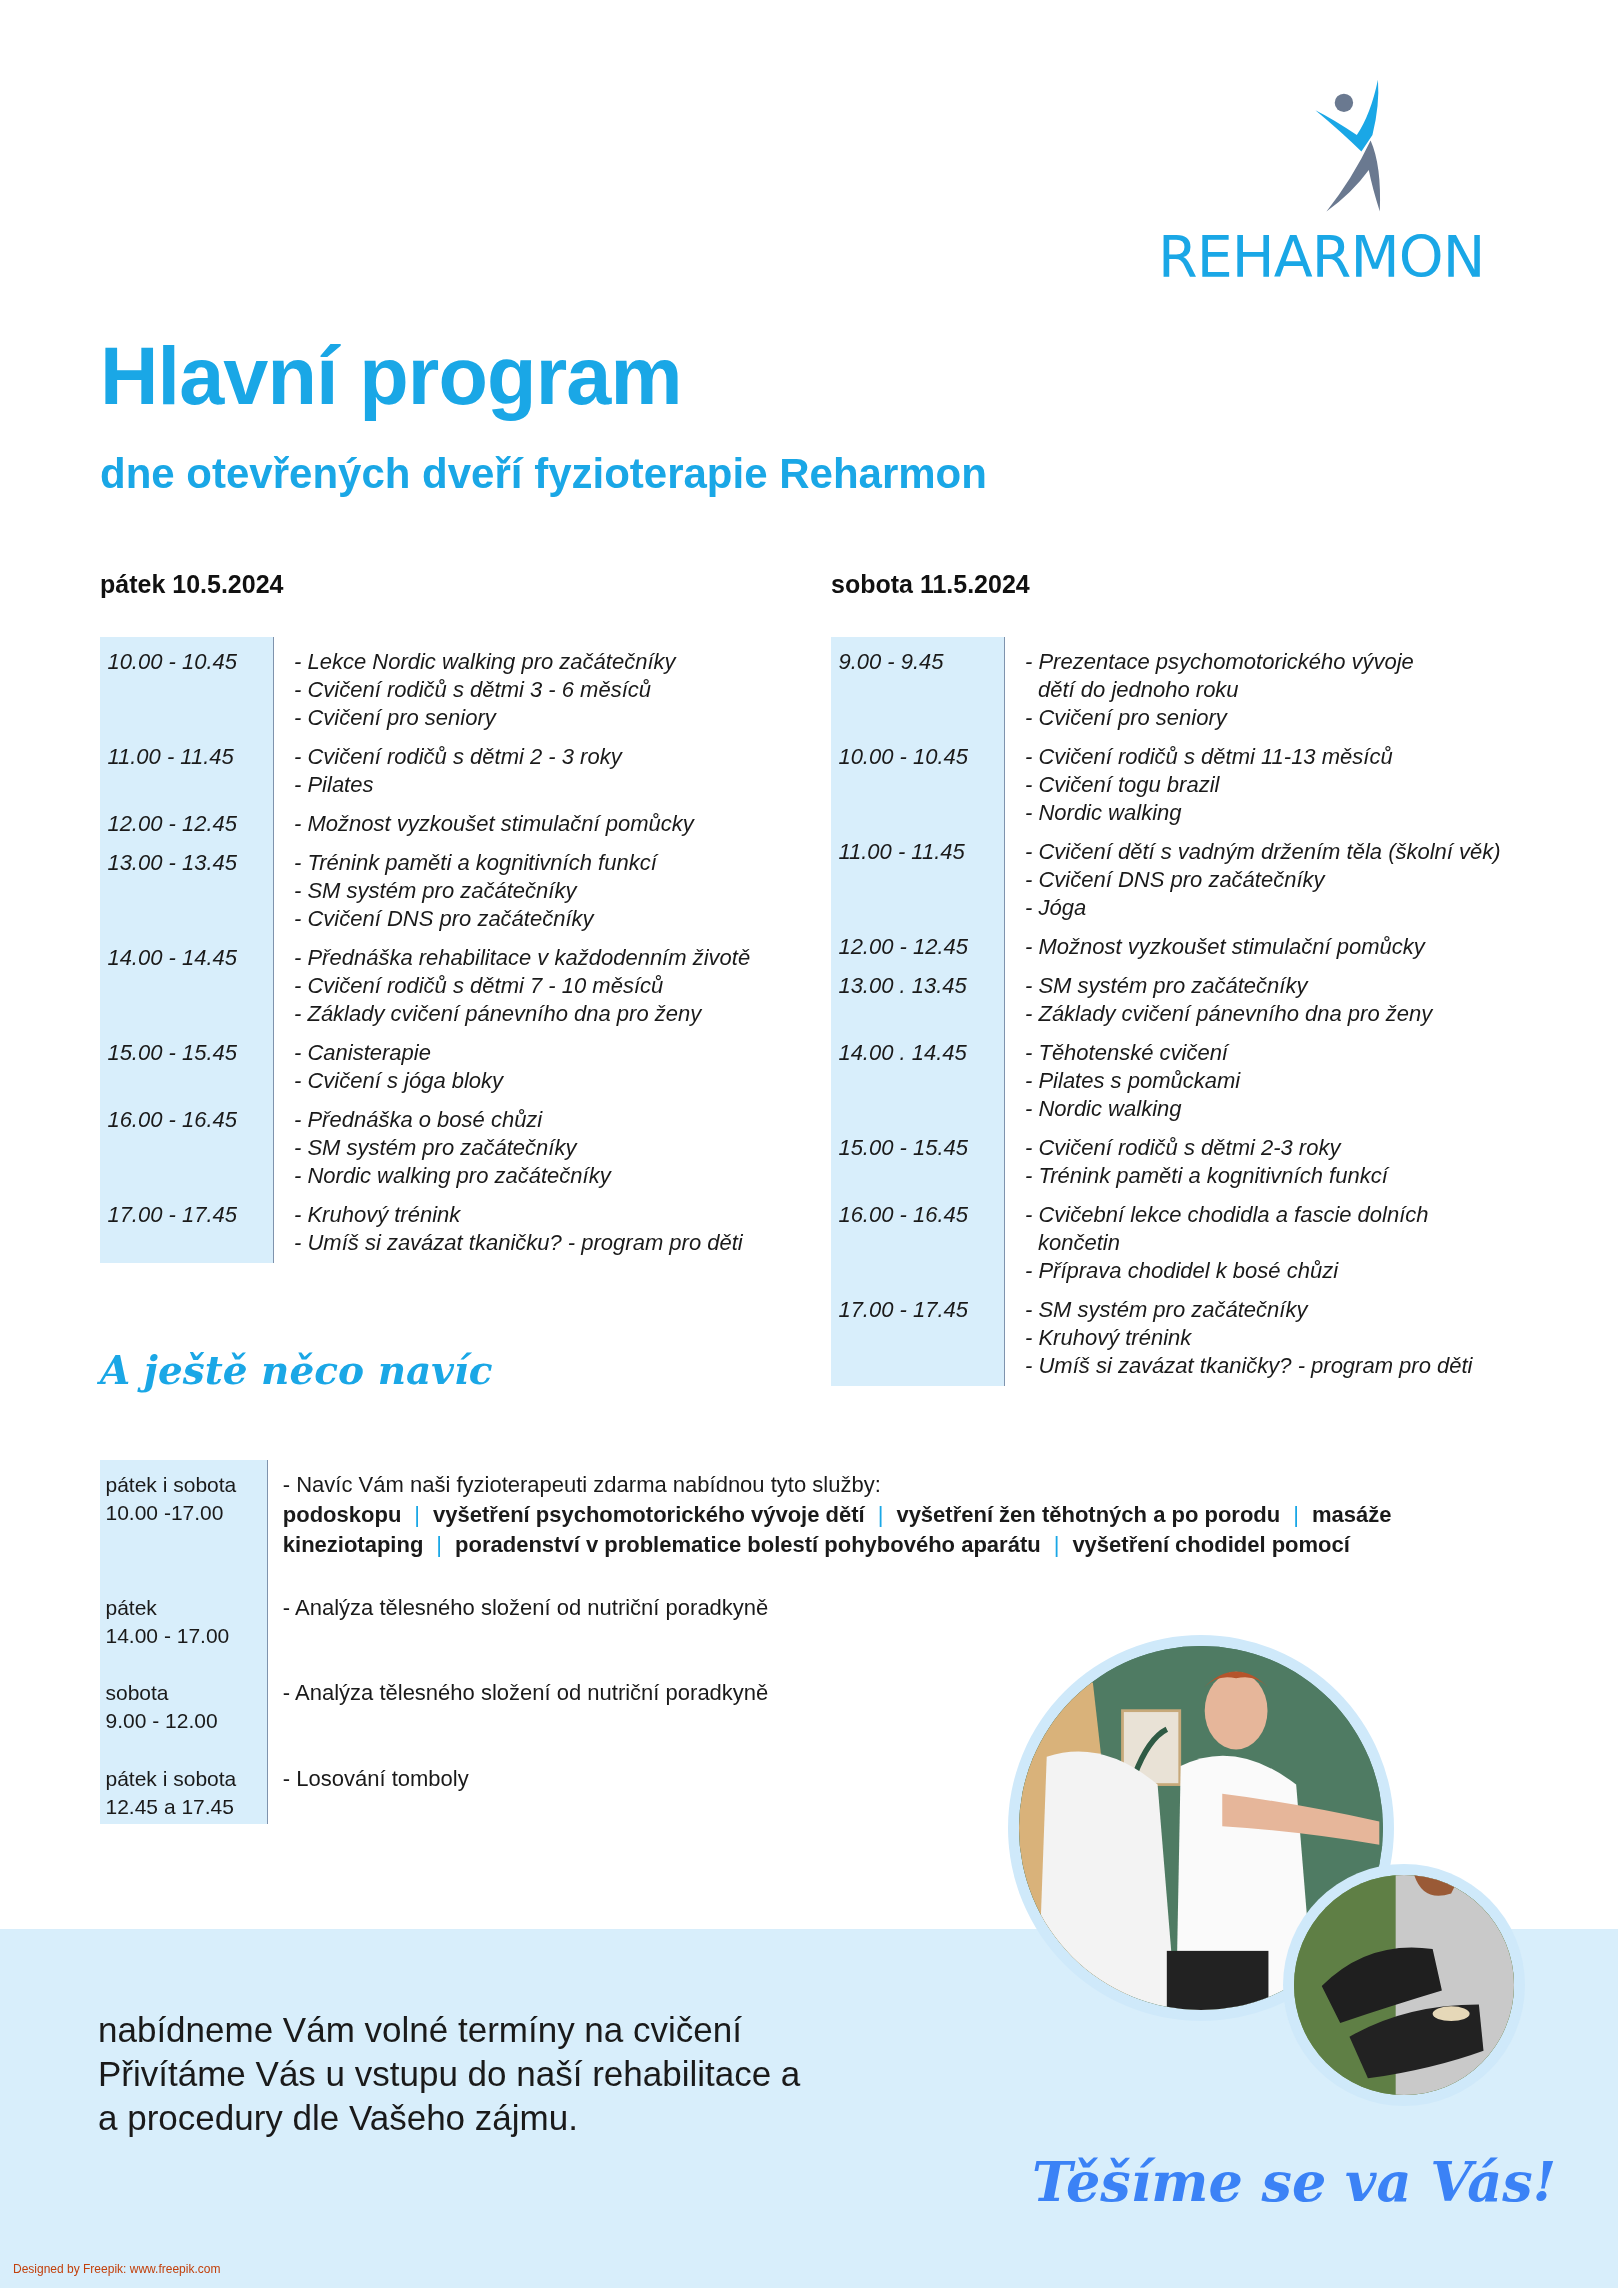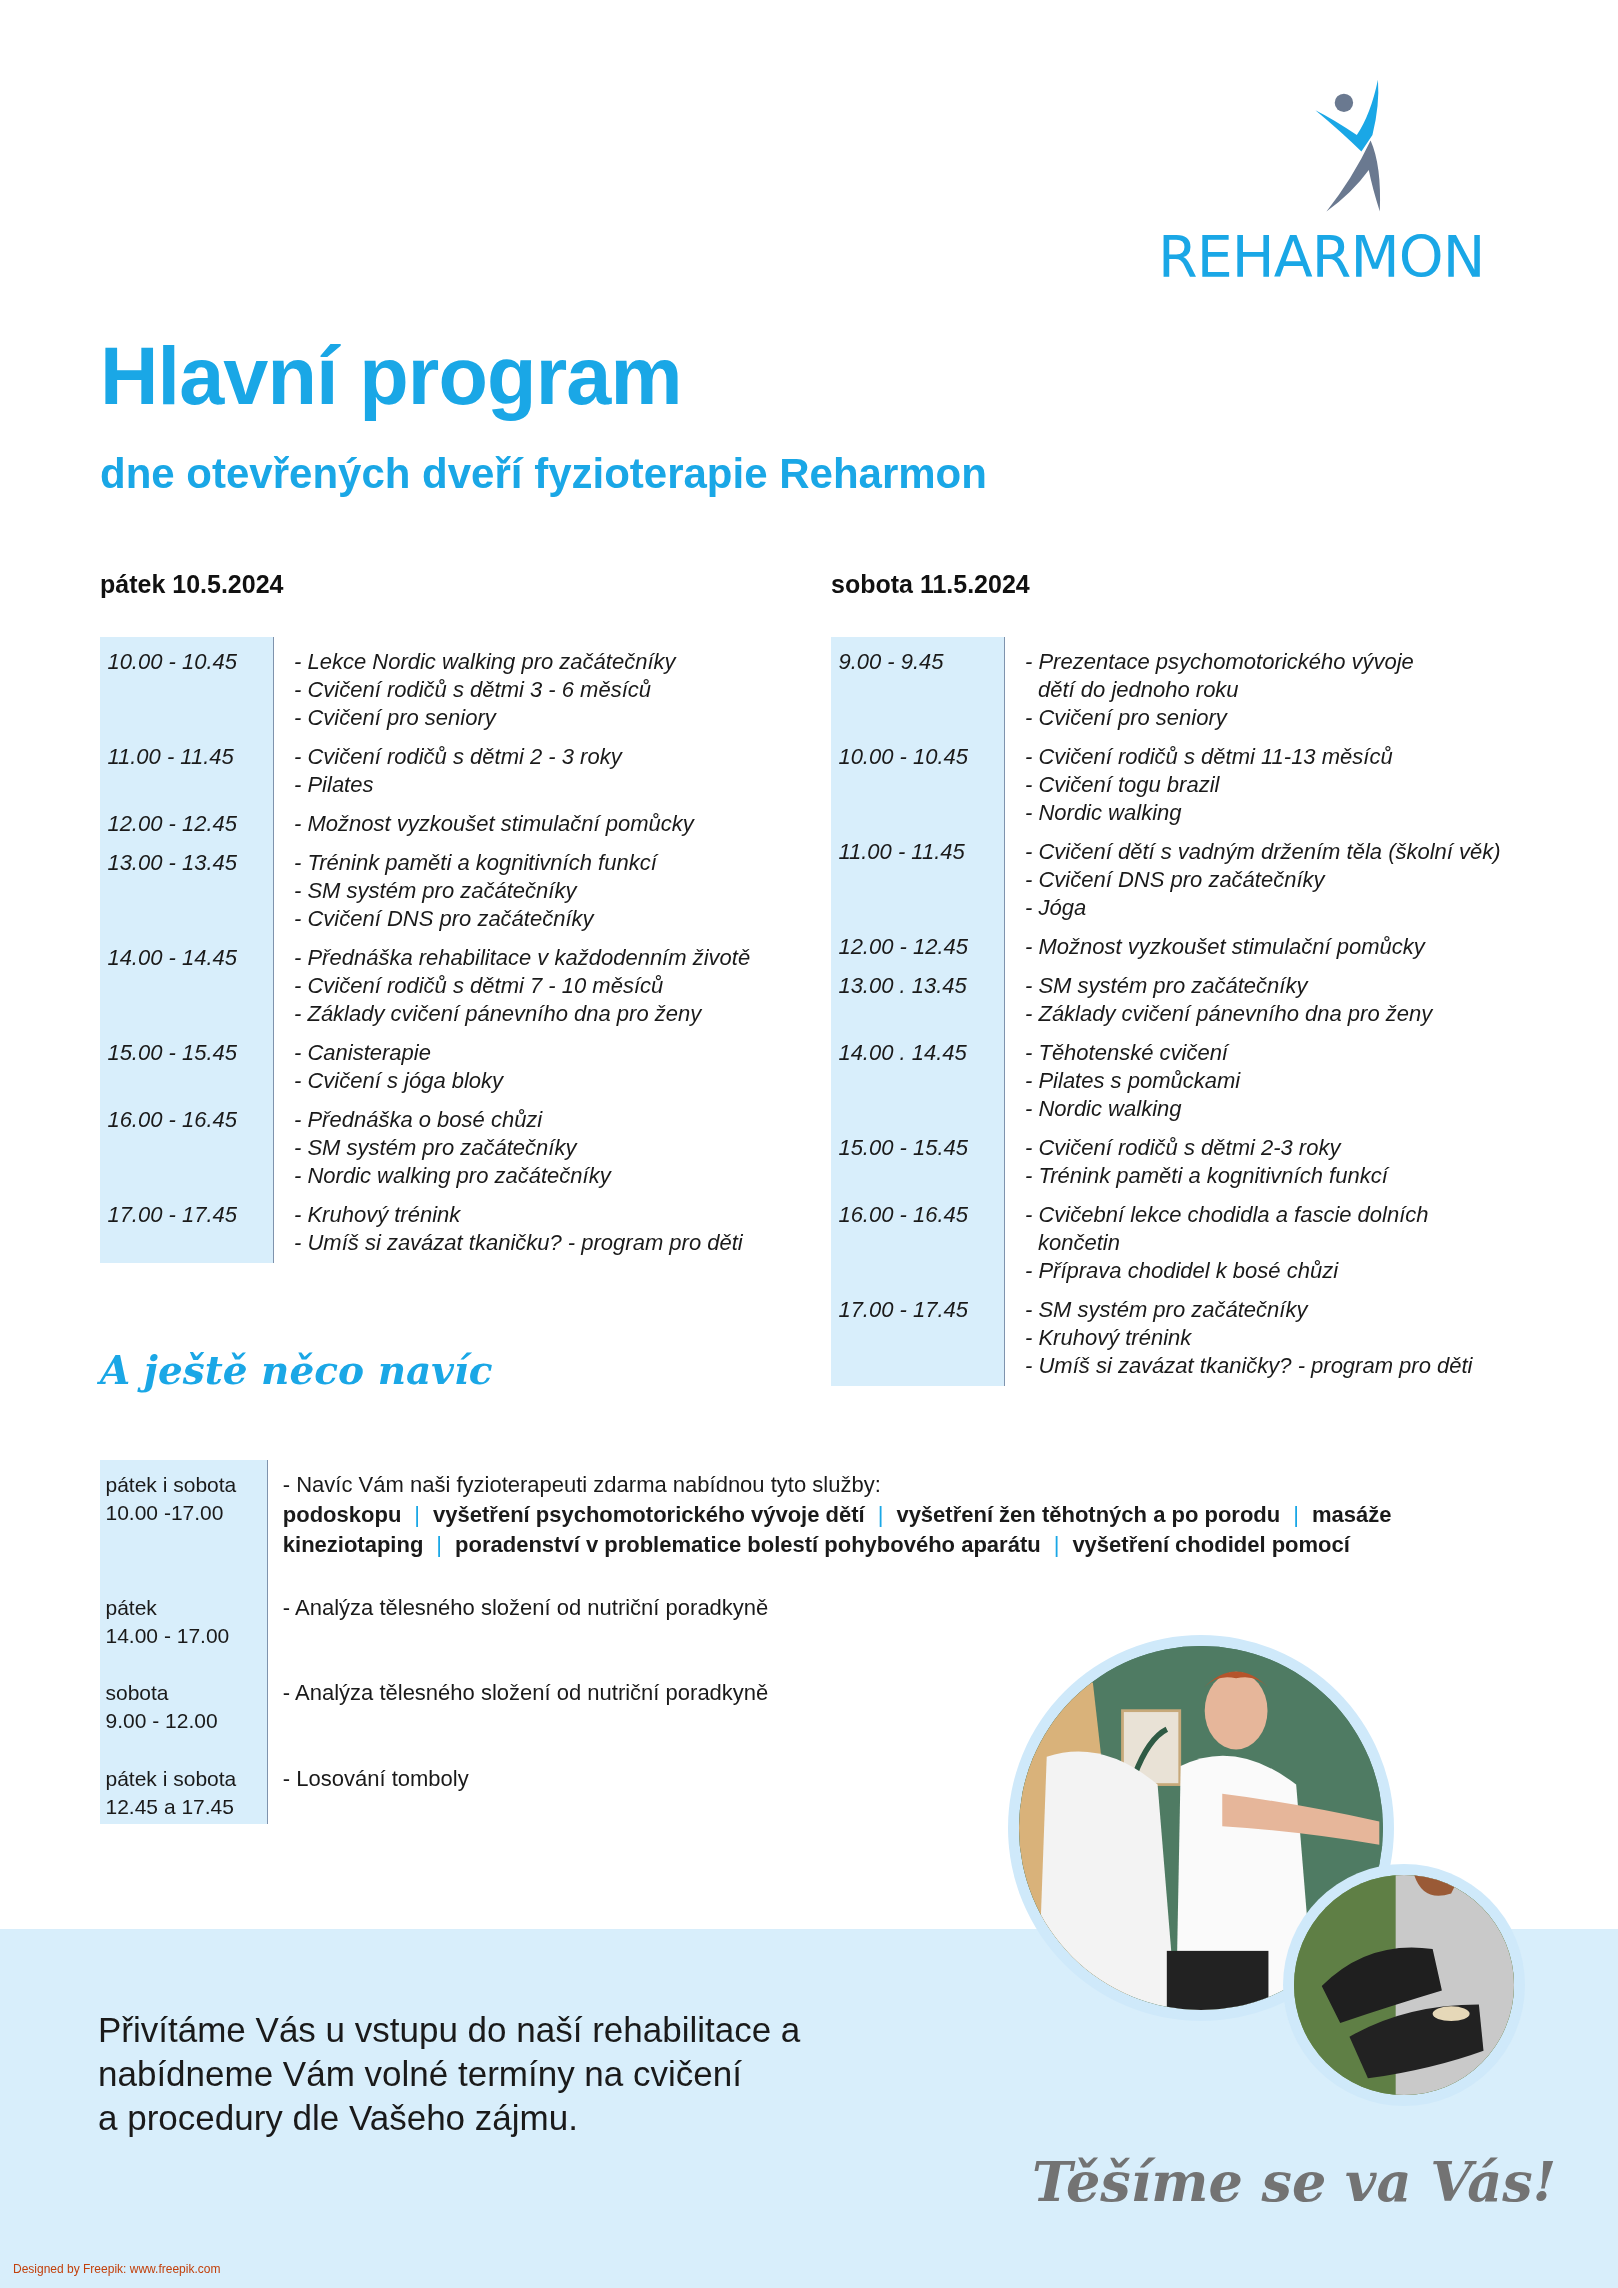--- a/index.html
+++ b/index.html
@@ -44,21 +44,21 @@
   .extras .svc { font-weight: 700; padding-left: 14.8px; margin-top: 1.8px; }
   .extras .svc .sep { color: #1aa7e6; font-weight: 400; padding: 0 13px; }
   .extras .gap { height: 41px; }
 
   
   .band { position: absolute; left: 0; top: 1929px; width: 1619px; height: 360px; background: #d8eefb; }
   .welcome { position: absolute; left: 98px; top: 2008px; width: 858px; font-size: 35px; line-height: 44px; color: #1a1a1a; text-align: justify; }
   .welcome span { display: block; }
   .welcome span.last { text-align: left; }
   .greet { position: absolute; left: 1032px; top: 2150px; font-family: "DejaVu Serif", serif; font-style: italic; font-weight: 700;
-    font-size: 54px; color: #737373; }
+    font-size: 54px; color: #3b82f6; }
   .credit { position: absolute; left: 13px; top: 2262px; font-size: 12px; color: #c2410c; }
 
   
   .photo-big { position: absolute; left: 1008px; top: 1635px; width: 386px; height: 386px; border-radius: 50%; background: #cfe9fa; }
   .photo-big .inner { position: absolute; left: 11px; top: 11px; width: 364px; height: 364px; border-radius: 50%; overflow: hidden; background: #4e7a62; }
   .photo-small { position: absolute; left: 1283px; top: 1864px; width: 242px; height: 242px; border-radius: 50%; background: #cfe9fa; }
   .photo-small .inner { position: absolute; left: 11px; top: 11px; width: 220px; height: 220px; border-radius: 50%; overflow: hidden; background: #6b8a4a; }
 </style>
 </head>
 <body>
@@ -289,20 +289,20 @@
       <rect x="110" y="0" width="128" height="238" fill="#c9c9c9"></rect>
       <path d="M130 0 Q140 30 170 20 L180 0 Z" fill="#9a5a36"></path>
       <path d="M30 120 Q80 70 150 80 L160 125 Q110 140 50 160 Z" fill="#1f1f1f"></path>
       <path d="M60 175 Q120 140 200 140 L205 190 Q150 210 80 220 Z" fill="#222"></path>
       <ellipse cx="170" cy="150" rx="20" ry="8" fill="#e6d8b8"></ellipse>
     </svg>
   </div>
 </div>
 
 <div class="welcome">
+  <span>nabídneme Vám volné termíny na cvičení</span>
   <span>Přivítáme Vás u vstupu do naší rehabilitace a</span>
-  <span>nabídneme Vám volné termíny na cvičení</span>
   <span class="last">a procedury dle Vašeho zájmu.</span>
 </div>
 
 <div class="greet">Těšíme se va Vás!</div>
 <div class="credit">Designed by Freepik: www.freepik.com</div>
 
 
 </body></html>

